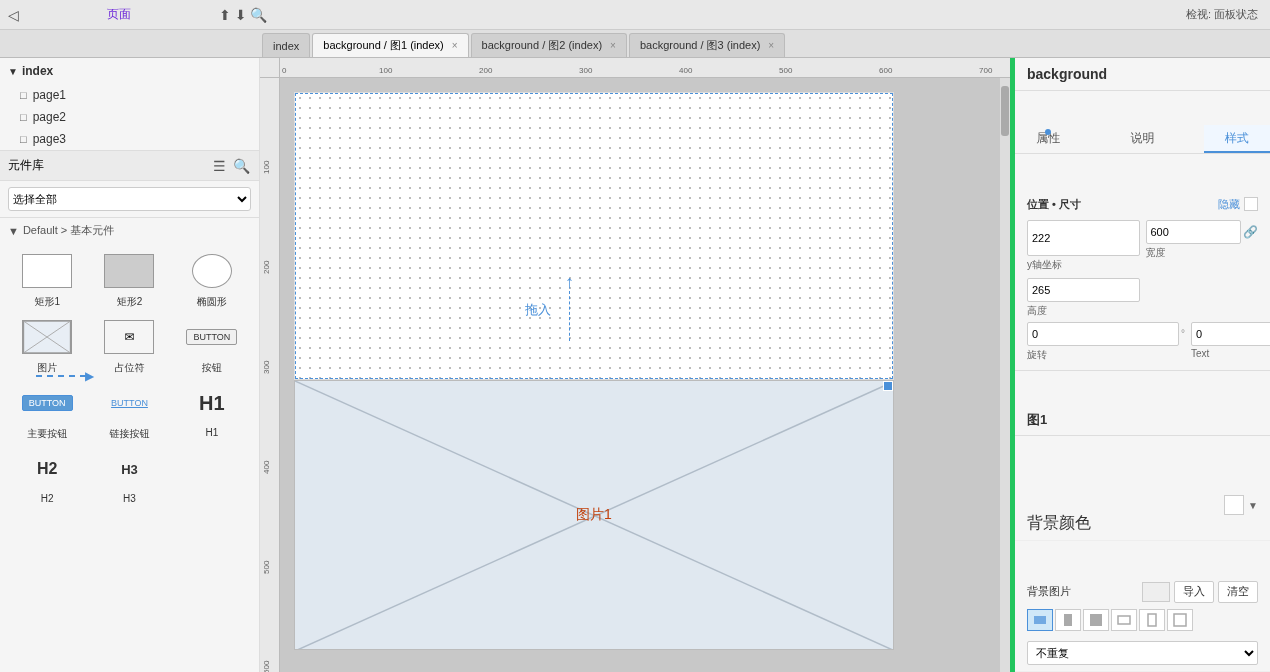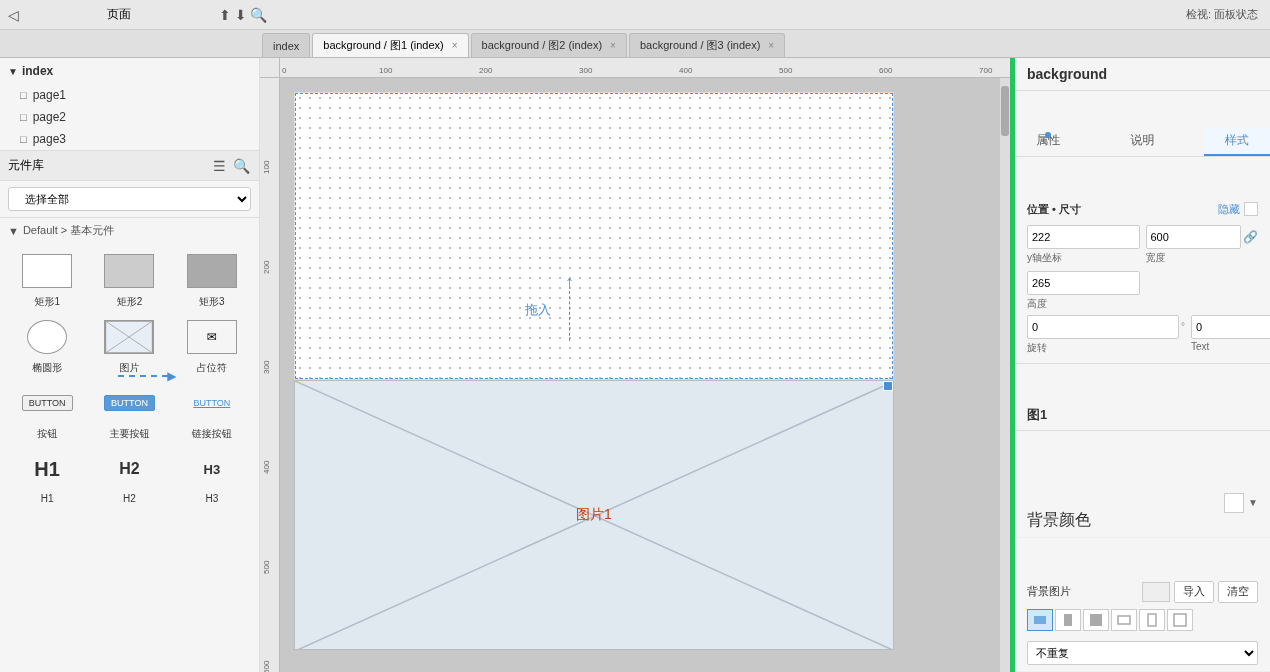--- a/index.html
+++ b/index.html
@@ -13,21 +13,21 @@
       display: flex;
       align-items: center;
       padding: 0 8px;
       gap: 4px;
     }
     .top-bar-left {
       display: flex; align-items: center; gap: 4px; flex: 0 0 260px;
       justify-content: space-between;
     }
     .top-bar-title {
-      font-size: 12px; color: #000000; flex: 1; text-align: center;
+      font-size: 12px; color: #6d28d9; flex: 1; text-align: center;
     }
     .top-bar-icons { display: flex; gap: 4px; align-items: center; }
     .top-bar-icon { font-size: 14px; color: #555; cursor: pointer; }
 
     
     .tabs-bar {
       height: 28px;
       background: #e0e0e0;
       border-bottom: 1px solid #bbb;
       display: flex;
@@ -106,21 +106,21 @@
     .component-header-icons { display: flex; gap: 8px; }
     .component-header-icon { font-size: 14px; color: #555; cursor: pointer; }
 
     .component-filter {
       padding: 6px 8px;
       border-bottom: 1px solid #ddd;
       display: flex; align-items: center; gap: 4px;
     }
     .component-filter select {
       flex: 1; height: 24px; border: 1px solid #ccc; border-radius: 3px;
-      font-size: 11px; background: white; padding: 0 12px;
+      font-size: 11px; background: white; padding: 0 0;
     }
 
     .component-category {
       padding: 5px 8px;
       font-size: 11px; color: #555; display: flex; align-items: center; gap: 4px;
     }
 
     .component-grid {
       display: grid; grid-template-columns: 1fr 1fr 1fr;
       padding: 8px; gap: 8px 4px; overflow-y: auto;
@@ -454,26 +454,20 @@
             <div class="comp-rect"></div>
           </div>
           <span class="component-label">矩形1</span>
         </div>
         <div class="component-item">
           <div class="component-preview">
             <div class="comp-rect-gray"></div>
           </div>
           <span class="component-label">矩形2</span>
         </div>
-        <div class="component-item">
-          <div class="component-preview">
-            <div class="comp-rect-dark"></div>
-          </div>
-          <span class="component-label">矩形3</span>
-        </div>
 
         <div class="component-item">
           <div class="component-preview">
             <div class="comp-oval"></div>
           </div>
           <span class="component-label">椭圆形</span>
         </div>
         <div class="component-item" style="position:relative;">
           <div class="component-preview">
             <div class="comp-image">
@@ -619,21 +613,21 @@
       <div class="right-section-header">
         <span class="right-section-title">位置 • 尺寸</span>
         <div style="display:flex;align-items:center;gap:4px;">
           <span style="font-size:11px;color:#4a90d9;">隐藏</span>
           <div class="checkbox-hide"></div>
         </div>
       </div>
 
       <div class="position-grid">
         <div class="position-field">
-          <input type="text" value="222" style="height: 24px; border: 1px solid rgb(204, 204, 204); border-radius: 2px; padding: 0px 4px; font-size: 11px; background: white; width: 100%;">
+          <input type="text" value="222" style="height: 36px; border: 1px solid rgb(204, 204, 204); border-radius: 2px; padding: 0px 4px; font-size: 11px; background: white; width: 100%;">
           <label style="font-size:10px;color:#666;">y轴坐标</label>
         </div>
         <div class="position-field">
           <div style="display:flex;align-items:center;gap:2px;">
             <input type="text" value="600" style="flex: 1 1 0%; height: 24px; border: 1px solid rgb(204, 204, 204); border-radius: 2px; padding: 0px 4px; font-size: 11px; background: white;">
             <span style="font-size:12px;color:#999;cursor:pointer;">🔗</span>
           </div>
           <label style="font-size:10px;color:#666;">宽度</label>
         </div>
         <div class="position-field">

